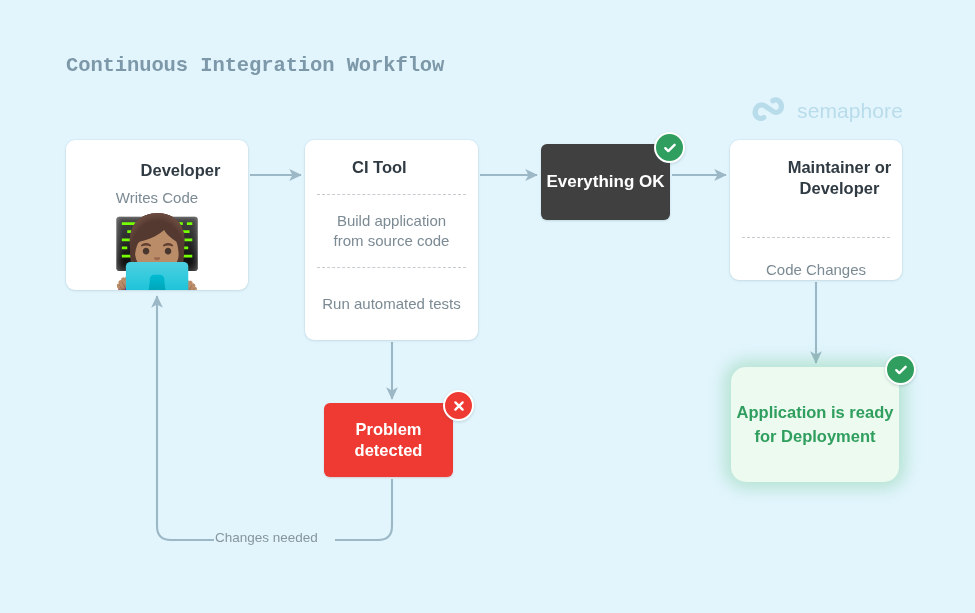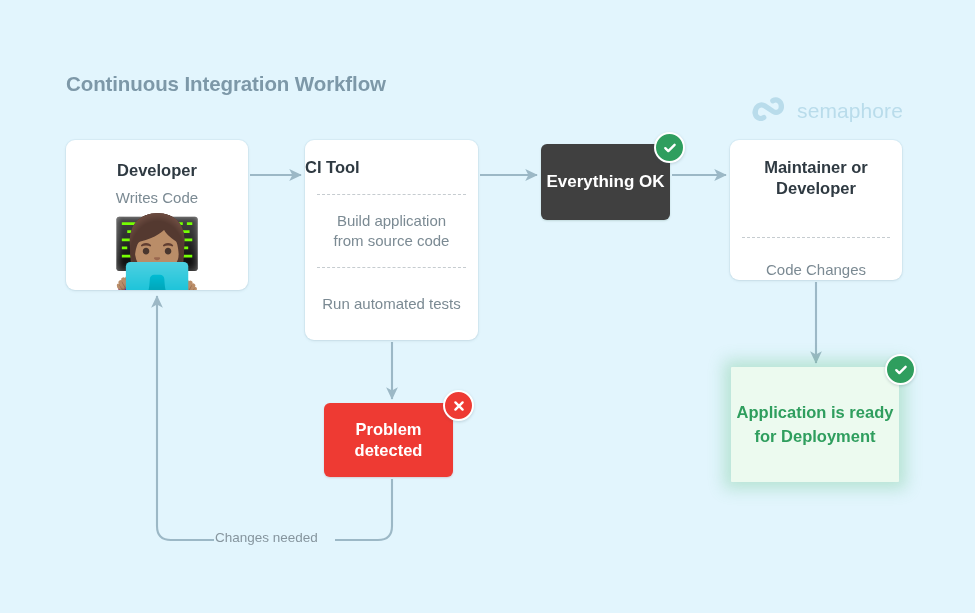--- a/index.html
+++ b/index.html
@@ -25,26 +25,27 @@
     left: 0; top: 0;
     width: 975px;
     height: 613px;
     pointer-events: none;
   }
 
   
   .page-title {
     position: absolute;
     left: 66px;
-    top: 72px;
+    top: 54px;
     font-size: 20.5px;
     font-weight: bold;
     color: #7d98a8;
     letter-spacing: -0.1px;
     white-space: nowrap;
+    font-family: Liberation Mono, monospace;
   }
   .brand {
     position: absolute;
     right: 72px;
     top: 52px;
     display: flex;
     align-items: center;
     gap: 11px;
     margin-top: 45px;
   }
@@ -64,20 +65,21 @@
     box-shadow: 0 1px 3px rgba(60,90,110,0.13), 0 0 0 1px rgba(140,180,200,0.10);
     box-sizing: border-box;
     overflow: hidden;
   }
   .card-title {
     font-size: 16.5px;
     font-weight: bold;
     color: #2f3a42;
     text-align: center;
     line-height: 1.25;
+    padding-left: 47px;
   }
   .card-sub {
     font-size: 15px;
     color: #7b8a93;
     text-align: center;
     line-height: 1.32;
   }
   .dash-sep {
     border-top: 1.5px dashed #c6ccd0;
     margin: 0 12px;
@@ -182,21 +184,21 @@
     text-align: center;
     line-height: 1.25;
   }
 
   
   #app-box {
     position: absolute;
     left: 731px; top: 367px;
     width: 168px; height: 115px;
     background: #ecfaef;
-    border-radius: 1px;
+    border-radius: 15px;
     display: flex;
     align-items: center;
     justify-content: center;
     box-shadow: 0 0 16px 7px rgba(86,190,120,0.30);
   }
   #app-box .box-label {
     color: #2f9e5e;
     font-size: 16.5px;
     font-weight: bold;
     text-align: center;

